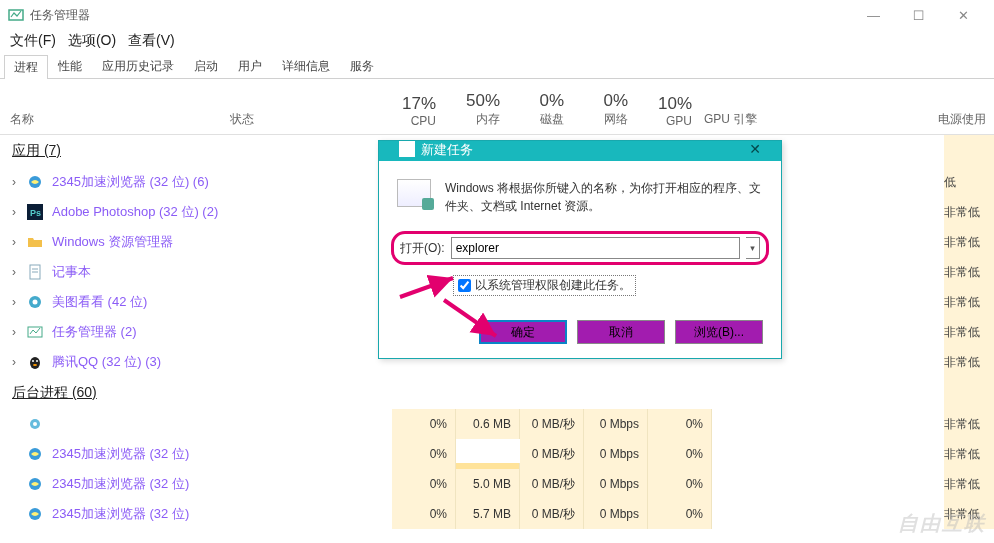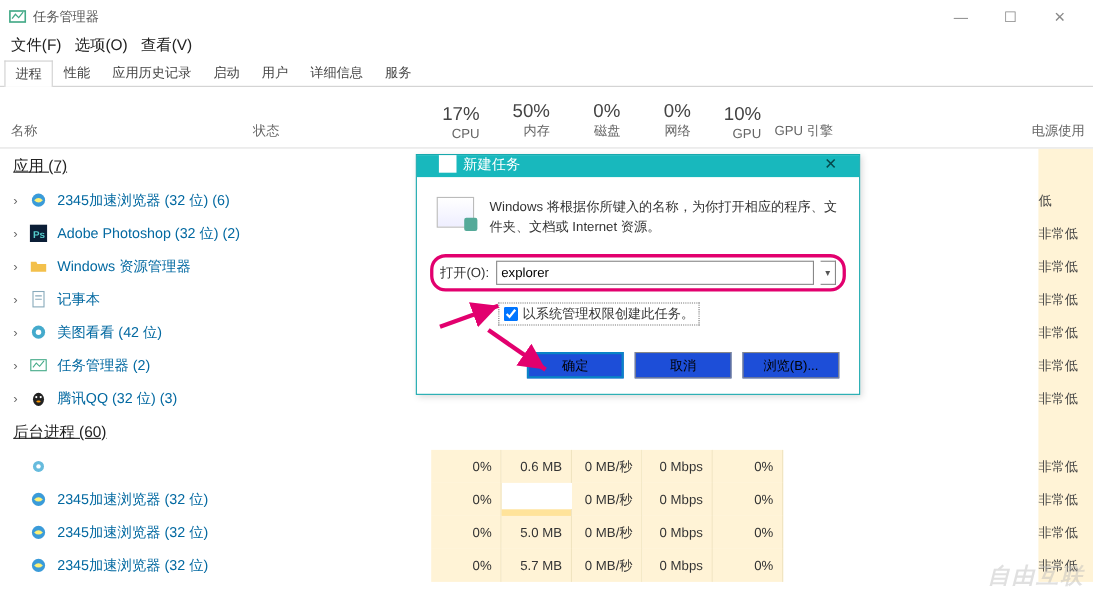--- a/index.html
+++ b/index.html
@@ -30,21 +30,21 @@
 .header-row .metric .lbl { font-size: 12px; color: #666; }
 .header-row .col-gpu-engine { width: 80px; padding: 0 0 6px 4px; font-size: 12px; color: #666; }
 .header-row .col-power { margin-left: auto; padding: 0 8px 6px 0; font-size: 12px; color: #666; }
 
 
 .proc-area { position: relative; overflow: hidden; }
 .group-header { padding: 7px 12px; font-size: 14px; color: #222; text-decoration: underline; }
 .row { display: flex; align-items: center; height: 30px; padding-left: 12px; }
 .row .expander { width: 14px; color: #666; font-size: 12px; }
 .row .picon { width: 18px; height: 18px; margin-right: 8px; display: inline-flex; align-items: center; justify-content: center; }
-.row .pname { flex: 0 0 340px; font-size: 13px; color: #0369a1; }
+.row .pname { flex: 0 0 340px; font-size: 13px; color: #8b5cf6; }
 .row .m { width: 64px; text-align: right; padding-right: 8px; font-size: 12px; background: #fff3d6; height: 100%; display: flex; align-items: center; justify-content: flex-end; border-right: 1px solid #f0e4c0; }
 .row .m.mem-h { background: #ffe39a; margin-top: 48px; }
 .row .pwr { margin-left: auto; padding-right: 10px; font-size: 12px; color: #444; width: 50px; }
 .bg-row .m { font-size: 12px; }
 .apps-section .row .pwr-text { font-size: 12px; color: #444; }
 
 
 .heat-band { position: absolute; right: 0; top: 0; width: 50px; background: #fff3d6; height: 100%; z-index: -1; }
 
 
@@ -58,21 +58,21 @@
 .dlg-run-icon::after { content: ""; position: absolute; right: -4px; bottom: -4px; width: 12px; height: 12px; background: #5a9; border-radius: 2px; }
 .dlg-desc { font-size: 12px; color: #333; line-height: 1.5; flex: 1; }
 .dlg-open-row { display: flex; align-items: center; gap: 6px; border: 3px solid #e2006e; border-radius: 14px; padding: 3px 6px; margin: 0 -6px 10px; }
 .dlg-open-label { font-size: 12px; }
 .dlg-input { flex: 1; height: 22px; border: 1px solid #888; padding: 0 4px; font-size: 12px; }
 .dlg-drop { width: 14px; border: 1px solid #888; border-left: none; height: 22px; display: flex; align-items: center; justify-content: center; color: #555; font-size: 9px; }
 .dlg-check-row { display: flex; align-items: center; gap: 4px; margin-left: 56px; margin-bottom: 24px; border: 1px dotted #777; padding: 1px 4px; width: fit-content; justify-content: space-between; }
 .dlg-check-row input { width: 13px; height: 13px; }
 .dlg-check-row span { font-size: 12px; }
 .dlg-buttons { display: flex; gap: 10px; justify-content: flex-end; }
-.dlg-buttons button { width: 88px; height: 24px; border: 1px solid #888; background: #1d4ed8; font-size: 12px; }
+.dlg-buttons button { width: 88px; height: 24px; border: 1px solid #888; background: #a21caf; font-size: 12px; }
 .dlg-buttons button.primary { border: 2px solid #0a84c6; }
 
 
 .arrow { position: absolute; pointer-events: none; }
 
 
 .ie-icon svg, .ps-icon svg, .folder-icon svg, .note-icon svg, .img-icon svg, .tm-icon svg, .qq-icon svg, .gear-icon svg { width: 16px; height: 16px; }
 
 .watermark { position: absolute; right: 8px; bottom: 6px; font-size: 20px; color: #bbb; letter-spacing: 2px; opacity: .45; font-style: italic; font-weight: bold; }
 </style>

